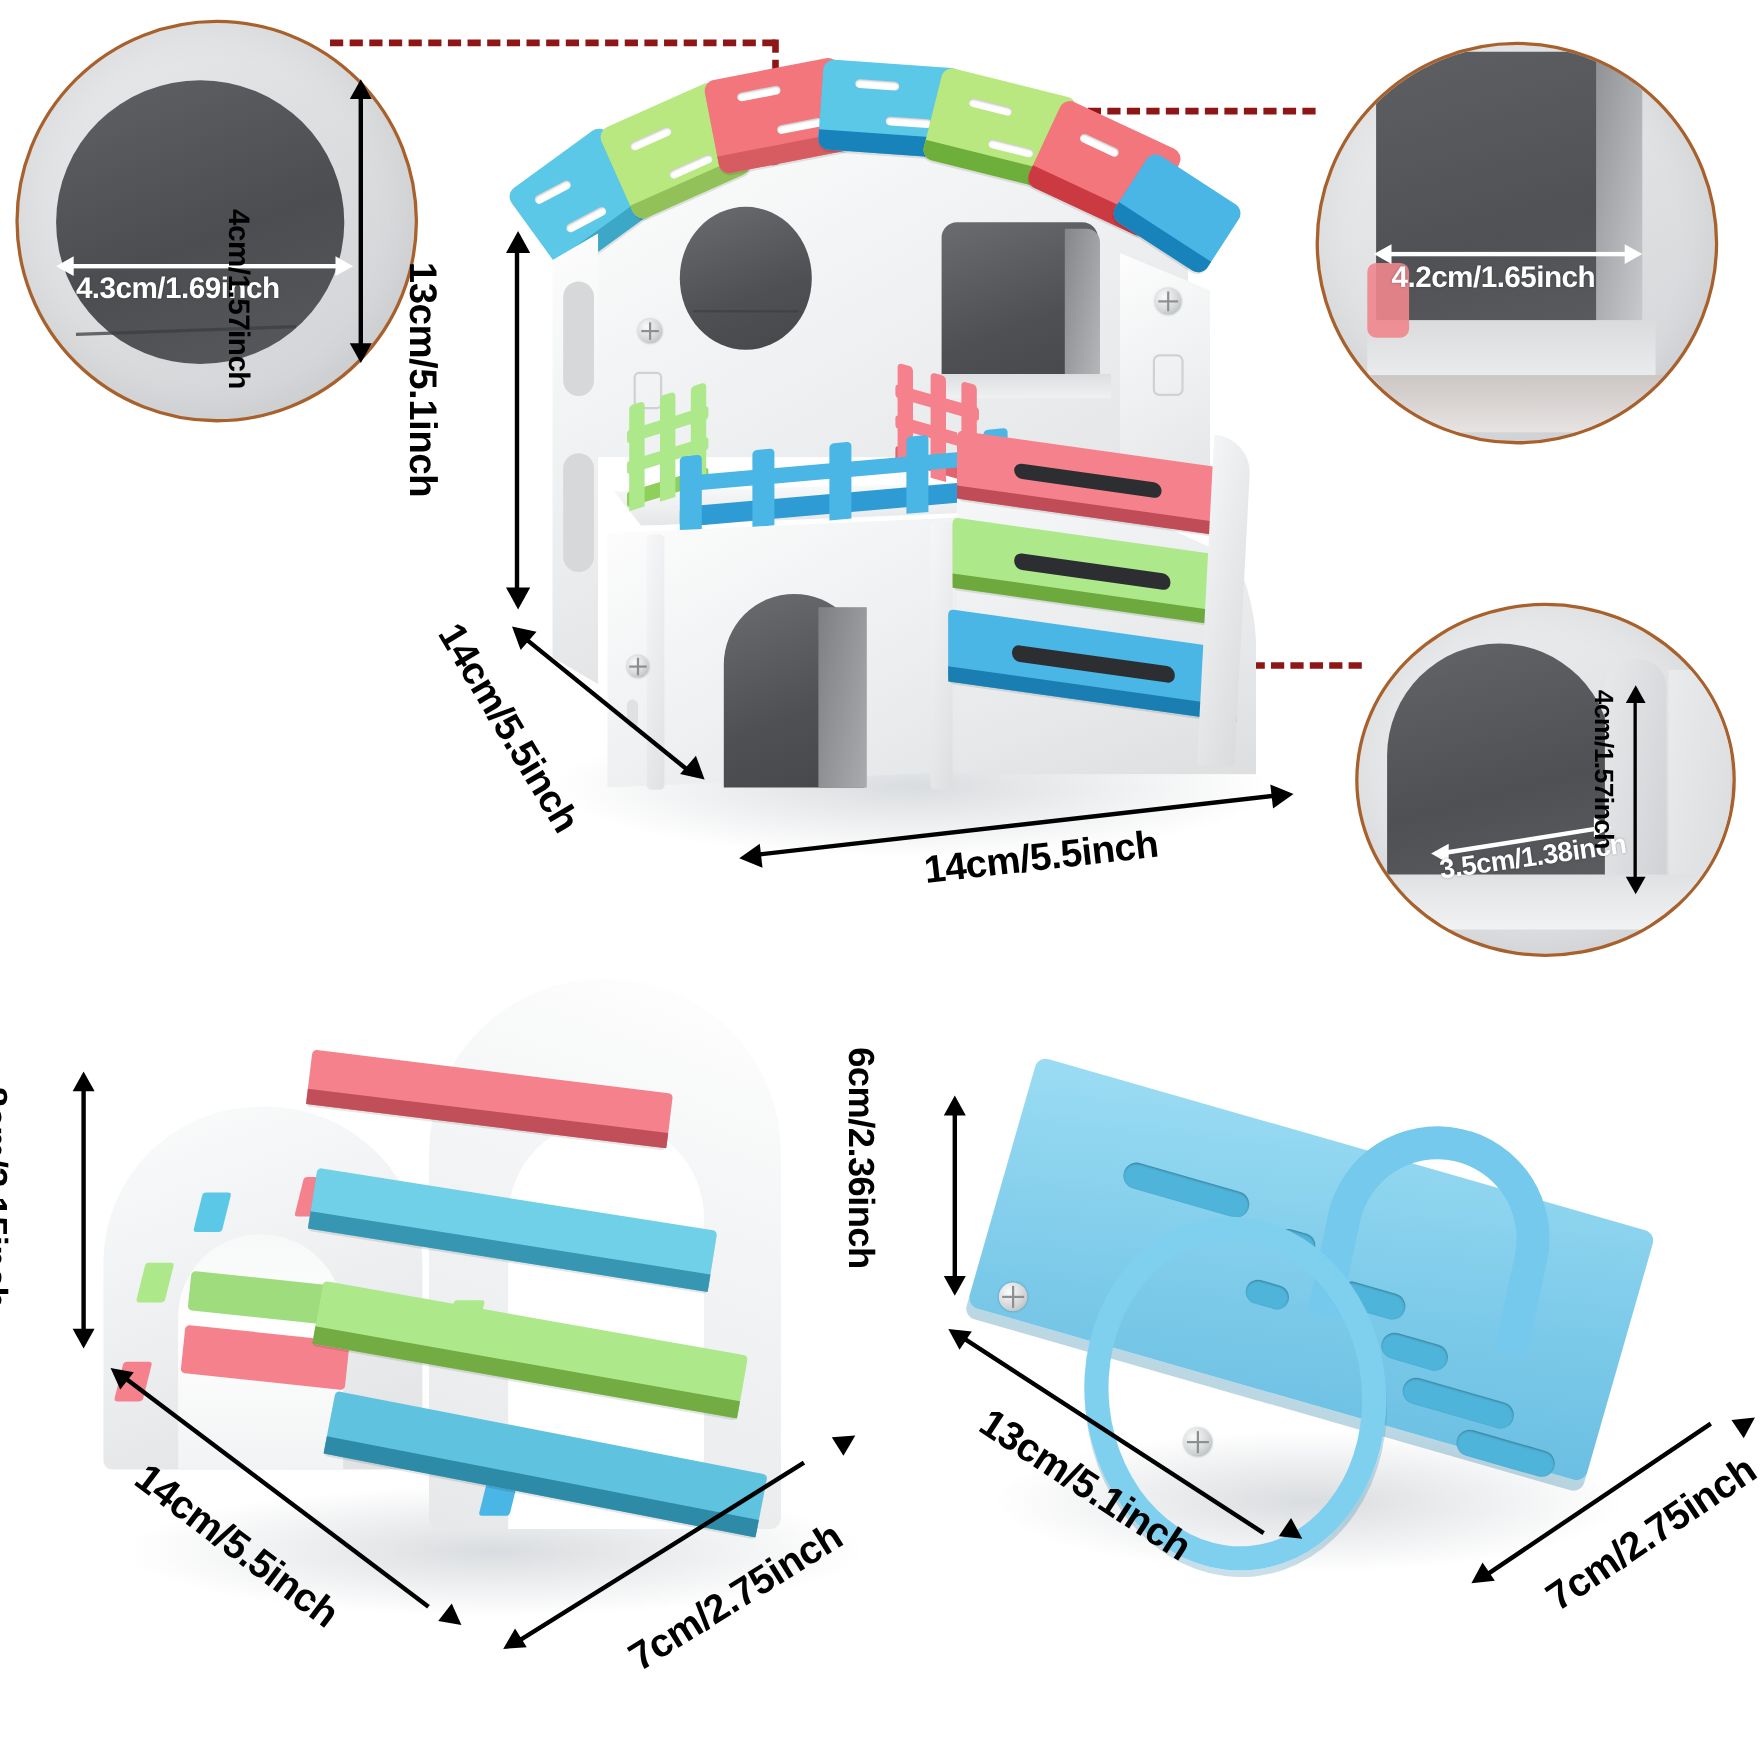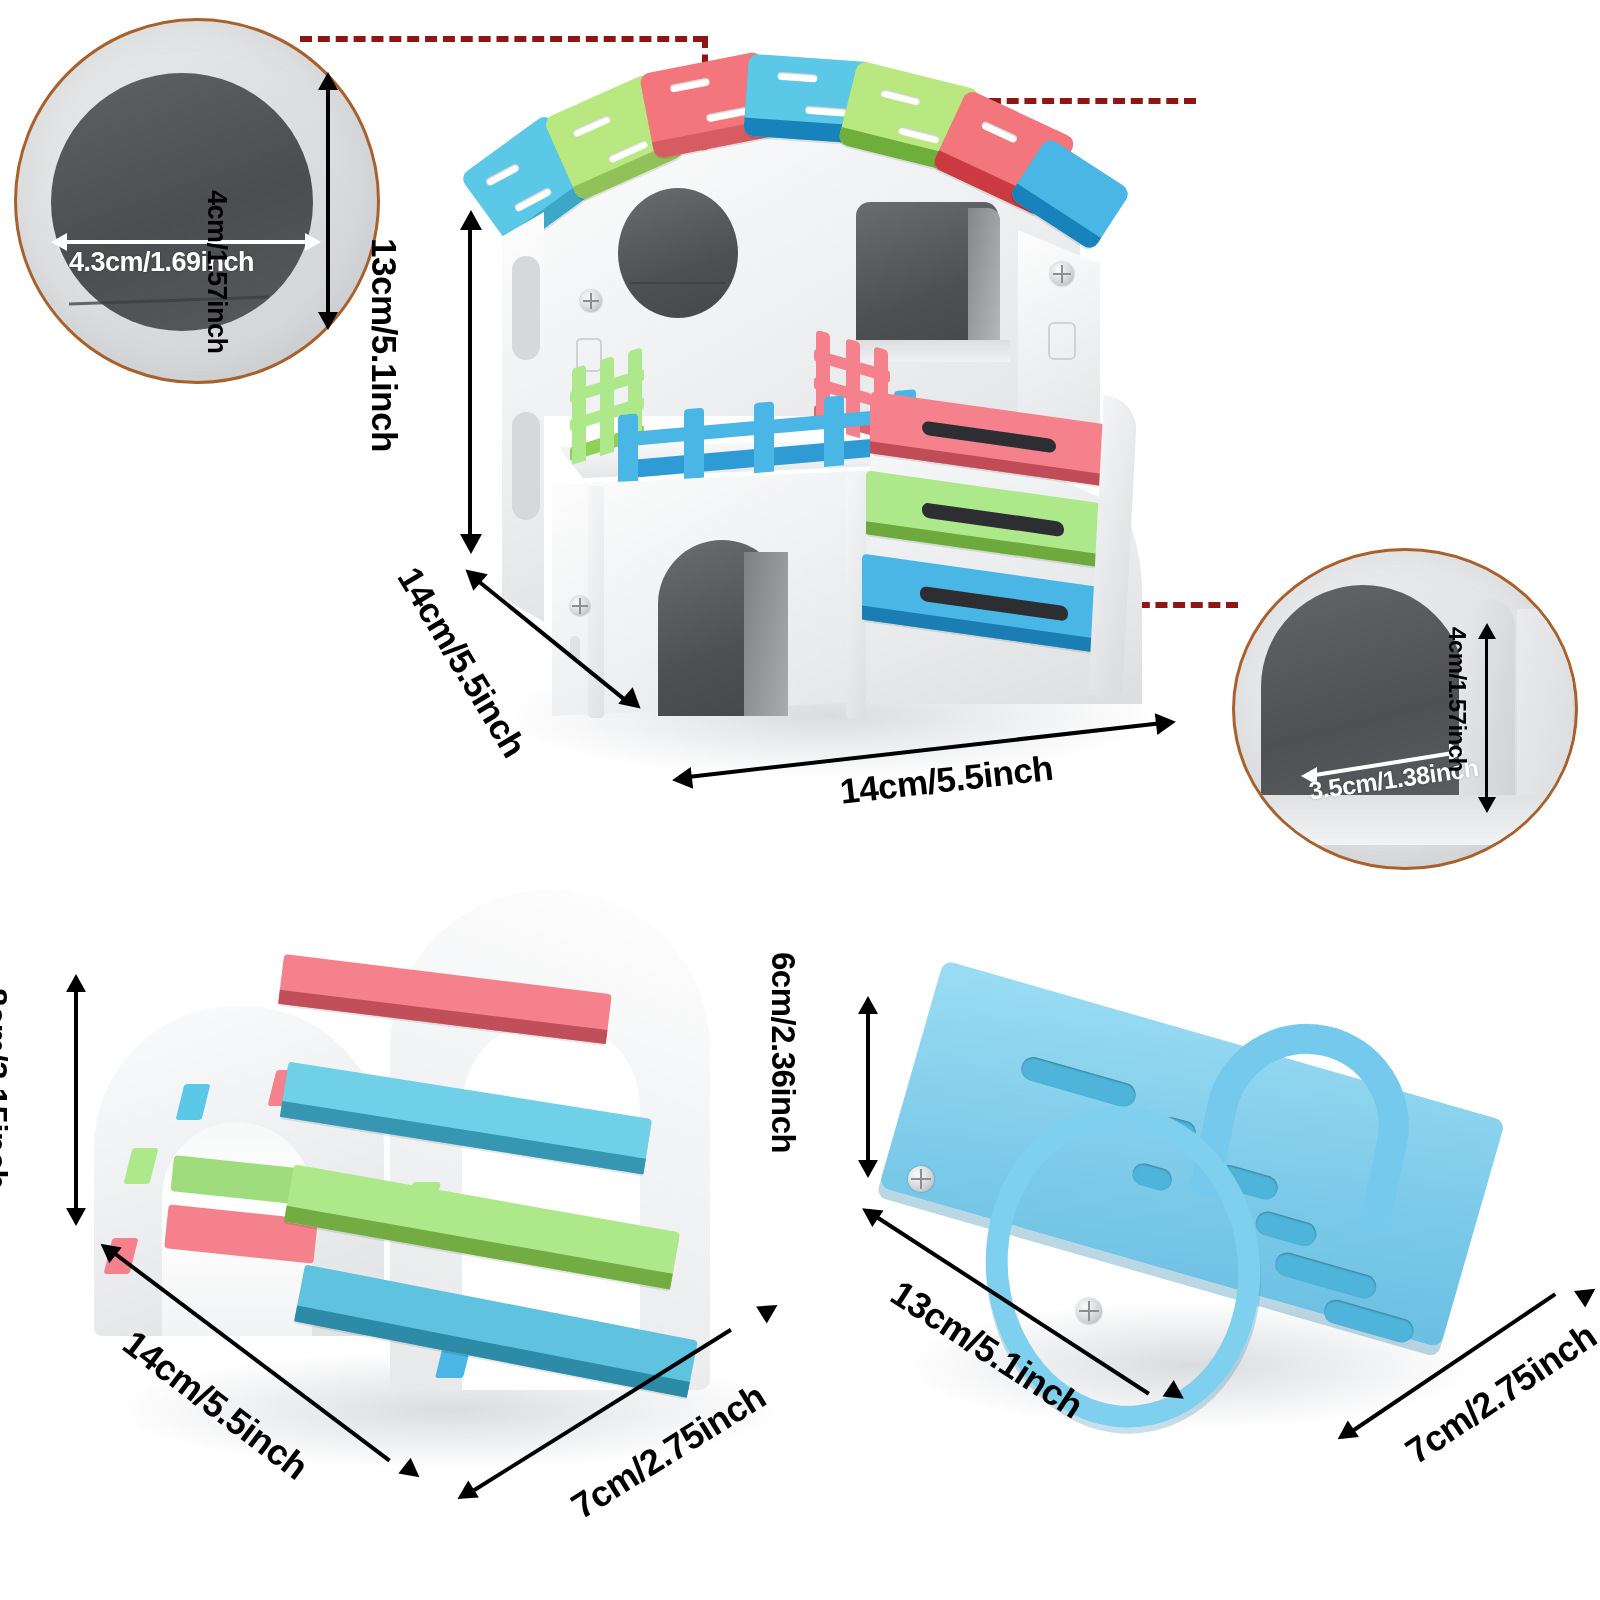--- a/index.html
+++ b/index.html
@@ -97,20 +97,40 @@
     <div class="tri" style="left:34px;top:212px;border-top:9px solid transparent;border-bottom:9px solid transparent;border-right:16px solid #fff;"></div>
     <div class="tri" style="left:288px;top:212px;border-top:9px solid transparent;border-bottom:9px solid transparent;border-left:16px solid #fff;"></div>
     <div class="dim dim-w" style="left:52px;top:226px;font-size:27px;">4.3cm/1.69inch</div>
   </div>
 
   <div class="arrow-line" style="left:326px;top:86px;width:4px;height:232px;"></div>
   <div class="tri" style="left:318px;top:72px;border-left:10px solid transparent;border-right:10px solid transparent;border-bottom:18px solid #000;"></div>
   <div class="tri" style="left:318px;top:312px;border-left:10px solid transparent;border-right:10px solid transparent;border-top:18px solid #000;"></div>
   <div class="dim" style="left:232px;top:190px;font-size:27px;transform:rotate(90deg);transform-origin:left top;">4cm/1.57inch</div>
 
+  <div class="callout" style="left:1196px;top:38px;width:360px;height:360px;
+              background:linear-gradient(150deg,#eceef0 0%,#dee0e2 50%,#d2d4d7 100%);">
+    <div class="inner">
+      <div class="abs" style="left:52px;top:6px;width:236px;height:256px;border-radius:26px 26px 0 0;
+                  background:linear-gradient(165deg,#5d5f62 0%,#4f5154 62%,#5a5c5f 100%);"></div>
+      <div class="abs" style="left:252px;top:6px;width:42px;height:262px;
+                  background:linear-gradient(100deg,#8f9194,#c9cbce);"></div>
+      <div class="abs" style="left:44px;top:250px;width:262px;height:60px;
+                  background:linear-gradient(180deg,#d9dbdd,#eceef0);"></div>
+      <div class="abs" style="left:44px;top:198px;width:38px;height:68px;border-radius:8px;
+                  background:#f0868e;opacity:.9;"></div>
+      <div class="abs" style="left:40px;top:300px;width:280px;height:52px;
+                  background:linear-gradient(180deg,#ccc6c4,#e6e3e2);"></div>
+    </div>
+
+    <div class="arrow-line w" style="left:62px;top:188px;width:222px;height:4px;"></div>
+    <div class="tri" style="left:50px;top:181px;border-top:9px solid transparent;border-bottom:9px solid transparent;border-right:16px solid #fff;"></div>
+    <div class="tri" style="left:278px;top:181px;border-top:9px solid transparent;border-bottom:9px solid transparent;border-left:16px solid #fff;"></div>
+    <div class="dim dim-w" style="left:66px;top:196px;font-size:27px;">4.2cm/1.65inch</div>
+  </div>
 
   <div class="callout" style="left:1232px;top:548px;width:340px;height:316px;
               background:linear-gradient(150deg,#eceef0 0%,#e1e3e5 50%,#d6d8db 100%);">
     <div class="inner">
       <div class="abs" style="left:26px;top:34px;width:204px;height:228px;
                   border-radius:104px 104px 6px 6px;
                   background:linear-gradient(165deg,#626467 0%,#4e5053 58%,#5c5e61 100%);"></div>
       <div class="abs" style="left:224px;top:48px;width:56px;height:212px;border-radius:26px 26px 4px 4px;
                   background:linear-gradient(100deg,#e7e9eb,#cfd1d4);"></div>
       <div class="abs" style="left:282px;top:58px;width:56px;height:206px;

